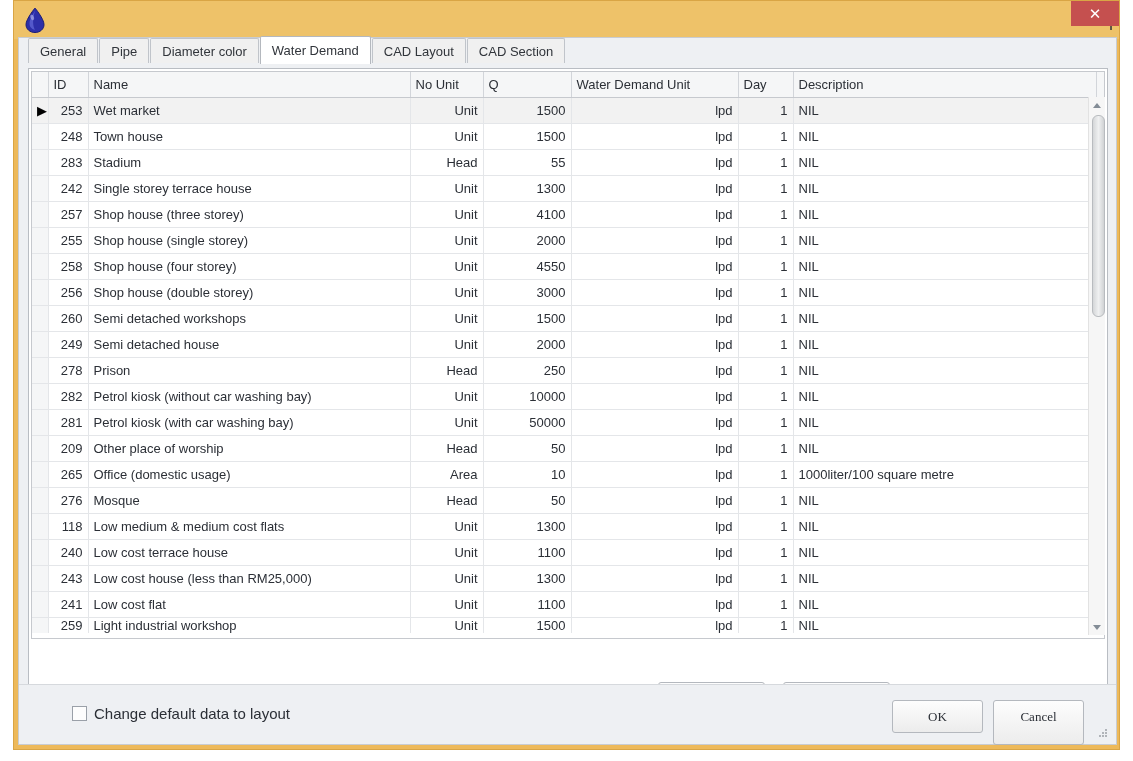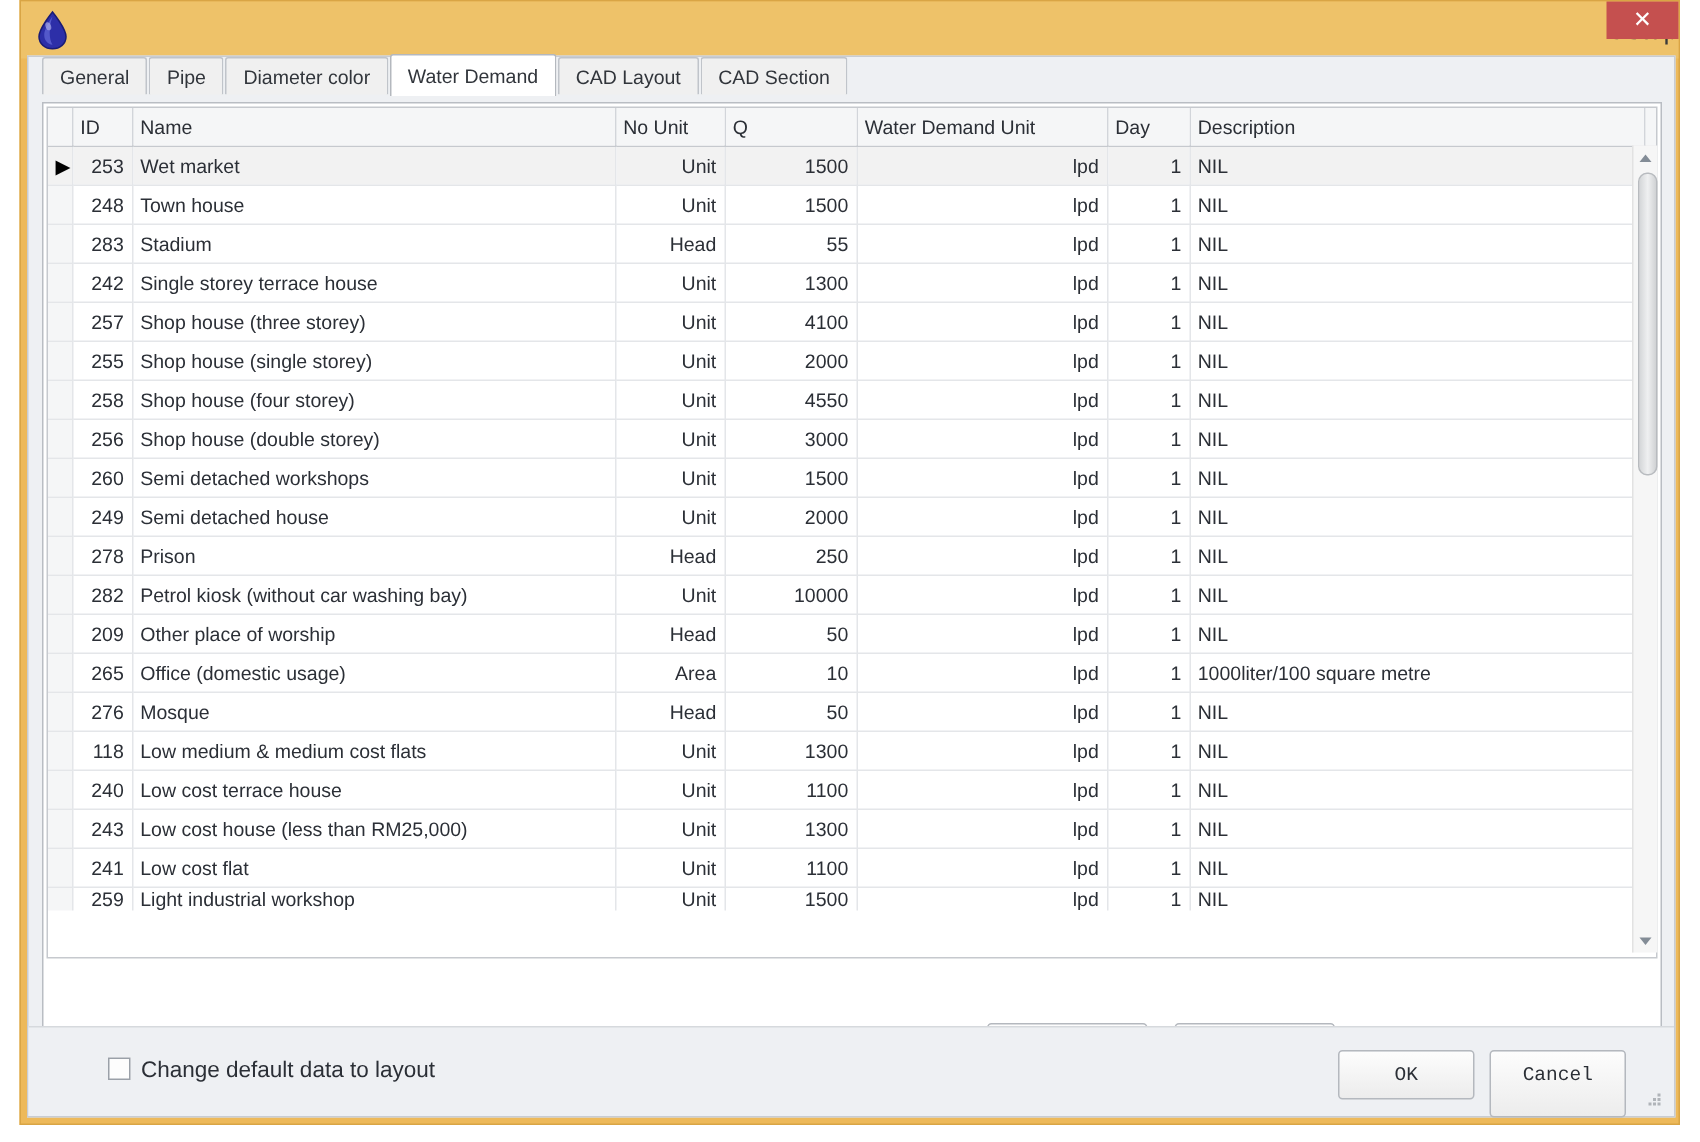--- a/index.html
+++ b/index.html
@@ -225,21 +225,21 @@
   
   .btn {
     background: linear-gradient(#fdfdfd, #ececec);
     border: 1px solid #b4b8be;
     border-radius: 3px;
     font-size: 13px;
     color: #2b2f36;
     text-align: center;
     cursor: pointer;
     box-sizing: border-box;
-    font-family: Liberation Mono, monospace;
+    font-family: Liberation Serif, serif;
     margin-left: 40px;
   }
   .btn-add {
     position: absolute;
     left: 589px;
     top: 613px;
     width: 107px;
     height: 32px;
     line-height: 30px;
   }
@@ -505,20 +505,31 @@
                   <td>Petrol kiosk (without car washing bay)</td>
                   <td class="num">Unit</td>
                   <td class="num">10000</td>
                   <td class="num">lpd</td>
                   <td class="num">1</td>
                   <td>NIL</td>
                   <td></td>
                 </tr>
                 <tr class="">
                   <td class="rowsel"></td>
+                  <td class="num">281</td>
+                  <td>Petrol kiosk (with car washing bay)</td>
+                  <td class="num">Unit</td>
+                  <td class="num">50000</td>
+                  <td class="num">lpd</td>
+                  <td class="num">1</td>
+                  <td>NIL</td>
+                  <td></td>
+                </tr>
+                <tr class="">
+                  <td class="rowsel"></td>
                   <td class="num">209</td>
                   <td>Other place of worship</td>
                   <td class="num">Head</td>
                   <td class="num">50</td>
                   <td class="num">lpd</td>
                   <td class="num">1</td>
                   <td>NIL</td>
                   <td></td>
                 </tr>
                 <tr class="">

